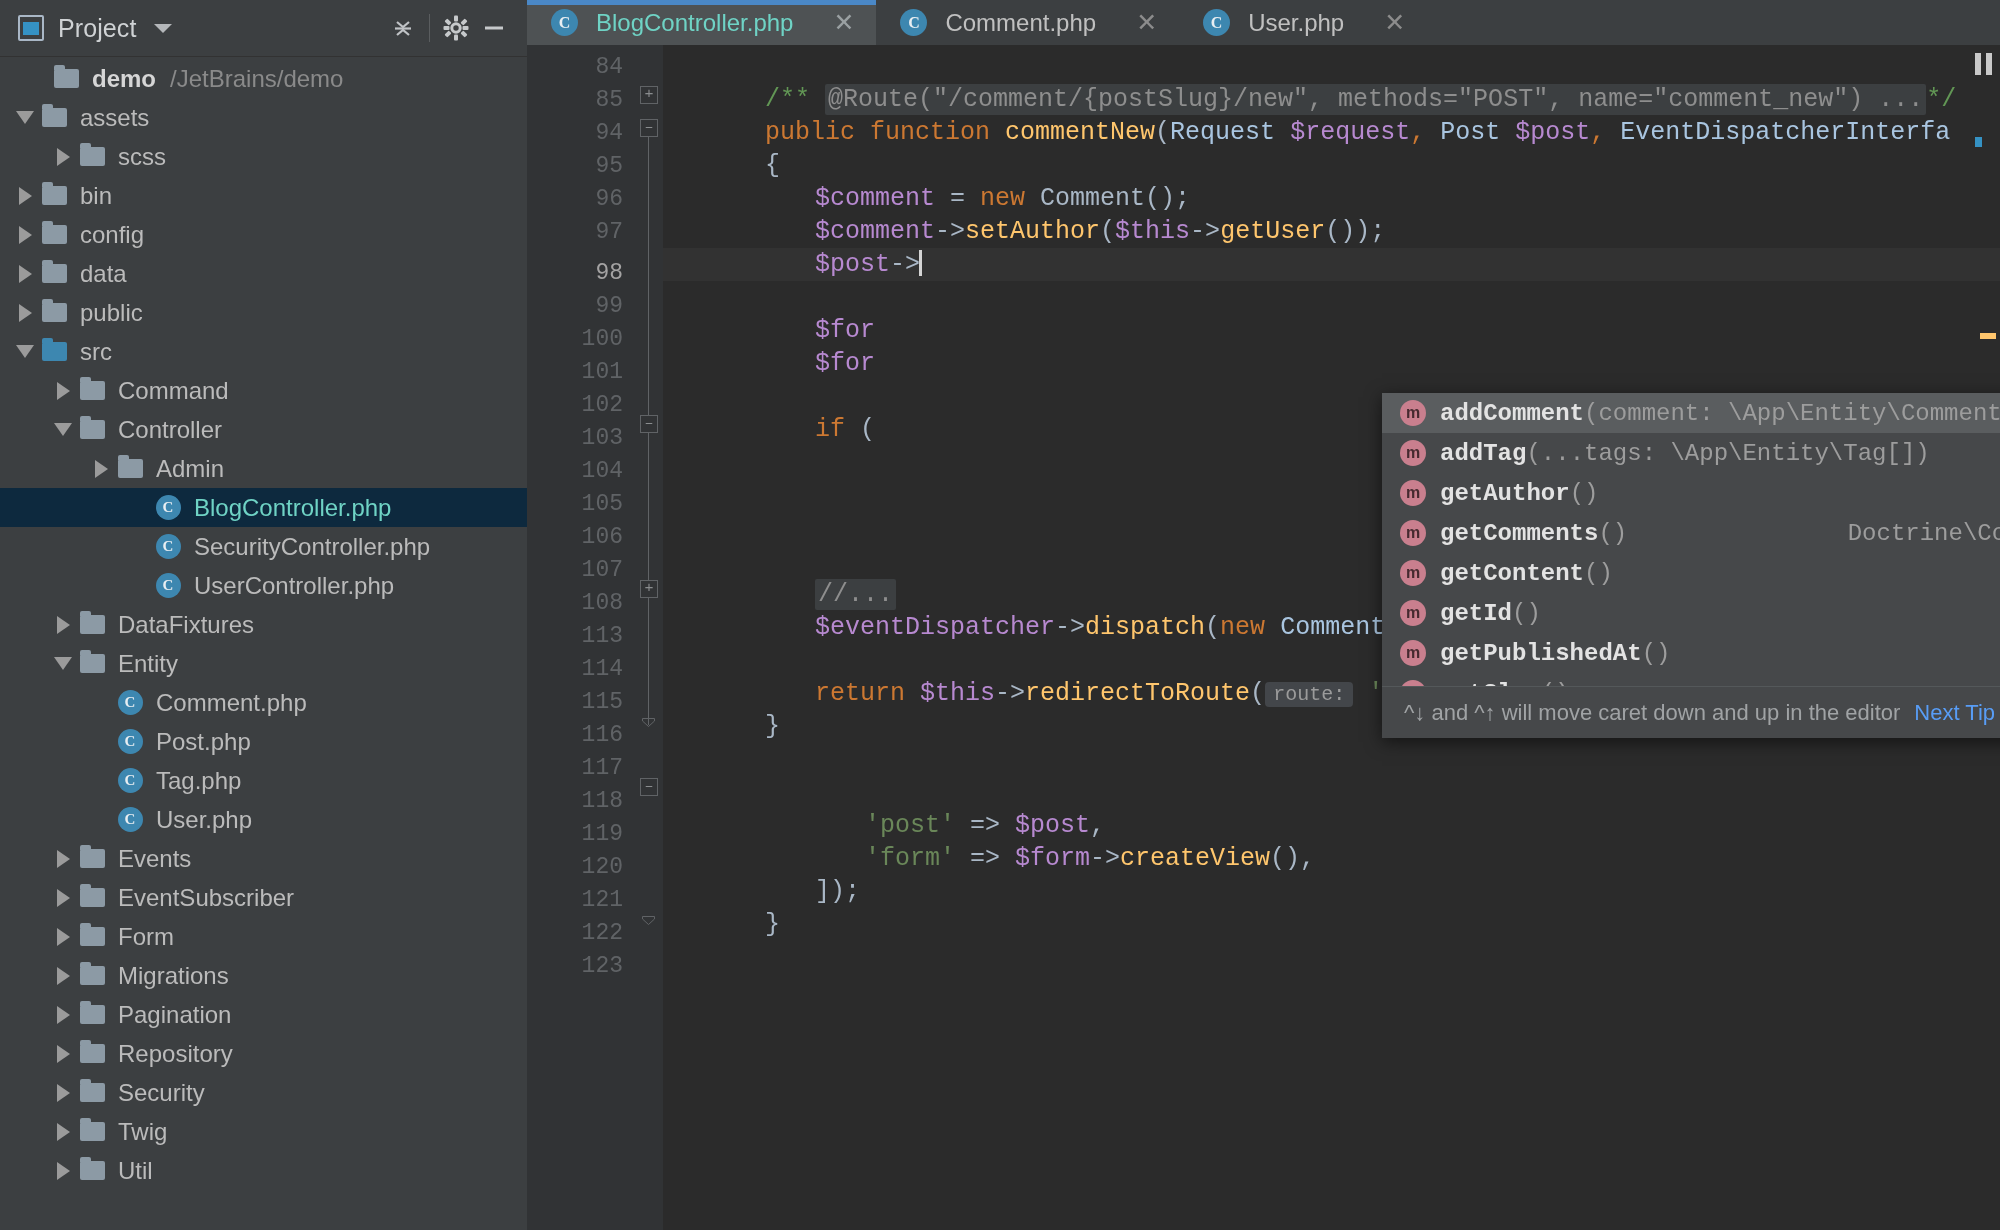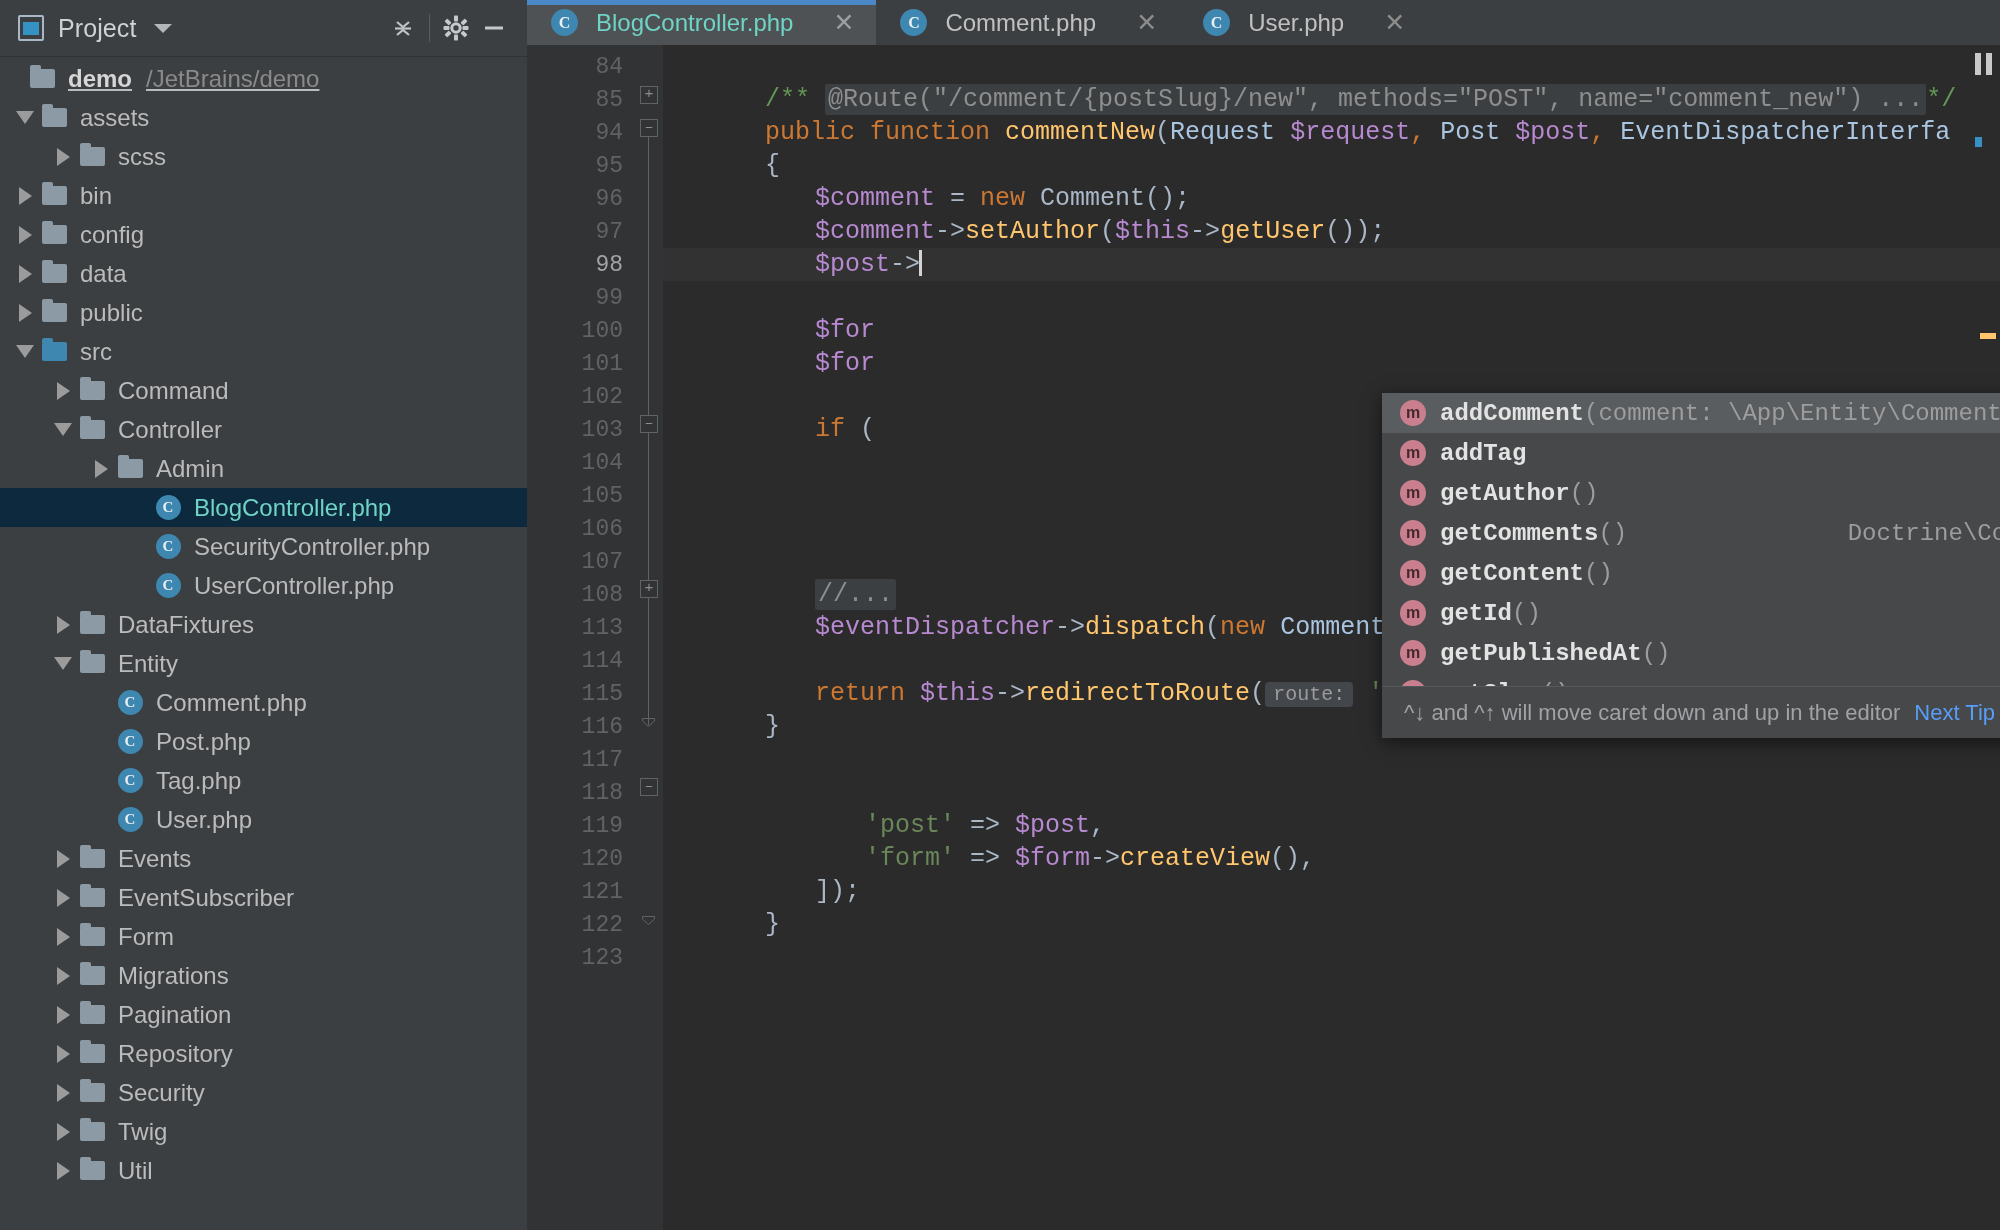--- a/index.html
+++ b/index.html
@@ -315,21 +315,21 @@
         </svg>
       </div>
       <div class="ph-btn">
         <svg width="28" height="28" viewBox="0 0 28 28">
           <line x1="5" y1="14" x2="23" y2="14" stroke="#c6c9cb" stroke-width="3"></line>
         </svg>
       </div>
     </div>
 
     <div id="project-tree">
-        <div class="tree-row" style="padding-left: 0; text-decoration: underline;">
+        <div class="tree-row" style="padding-left: 24px;">
           <div class="t-arrow"></div>
           <div class="t-icon">
             <span class="folder"></span>
           </div>
           <span class="t-label bold">demo</span>
           <span class="t-path">/JetBrains/demo</span>
         </div>
         <div class="tree-row" style="padding-left: 12px;">
           <div class="t-arrow">
             <span class="arrow-d"></span>
@@ -592,21 +592,21 @@
       </div>
 
     <div id="editor-body">
       <div id="gutter">
           <div class="gline" style="margin-top: 5px;">84</div>
           <div class="gline" style="margin-top: 0px;">85</div>
           <div class="gline" style="margin-top: 0px;">94</div>
           <div class="gline" style="margin-top: 0px;">95</div>
           <div class="gline" style="margin-top: 0px; text-align: right;">96</div>
           <div class="gline" style="margin-top: 0px;">97</div>
-          <div class="gline" style="color: rgb(164, 163, 163); margin-top: 0px;">98</div>
+          <div class="gline" style="color: rgb(164, 163, 163); margin-top: 8px;">98</div>
           <div class="gline" style="margin-top: 0px;">99</div>
           <div class="gline" style="margin-top: 0px;">100</div>
           <div class="gline" style="margin-top: 0px;">101</div>
           <div class="gline" style="margin-top: 0px;">102</div>
           <div class="gline" style="margin-top: 0px;">103</div>
           <div class="gline" style="margin-top: 0px;">104</div>
           <div class="gline" style="margin-top: 0px;">105</div>
           <div class="gline" style="margin-top: 0px;">106</div>
           <div class="gline" style="margin-top: 0px;">107</div>
           <div class="gline" style="margin-top: 0px;">108</div>
@@ -675,20 +675,21 @@
       <div id="autocomplete">
         <div id="ac-list">
             <div class="ac-row sel">
               <span class="ac-micon">m</span>
               <span class="ac-name">addComment</span>
               <span class="ac-sig">(comment: \App\Entity\Comment)</span>
             </div>
             <div class="ac-row">
               <span class="ac-micon">m</span>
               <span class="ac-name">addTag</span>
+              <span class="ac-sig">(...tags: \App\Entity\Tag[])</span>
             </div>
             <div class="ac-row">
               <span class="ac-micon">m</span>
               <span class="ac-name">getAuthor</span>
               <span class="ac-sig">()</span>
             </div>
             <div class="ac-row">
               <span class="ac-micon">m</span>
               <span class="ac-name">getComments</span>
               <span class="ac-sig">()</span>

